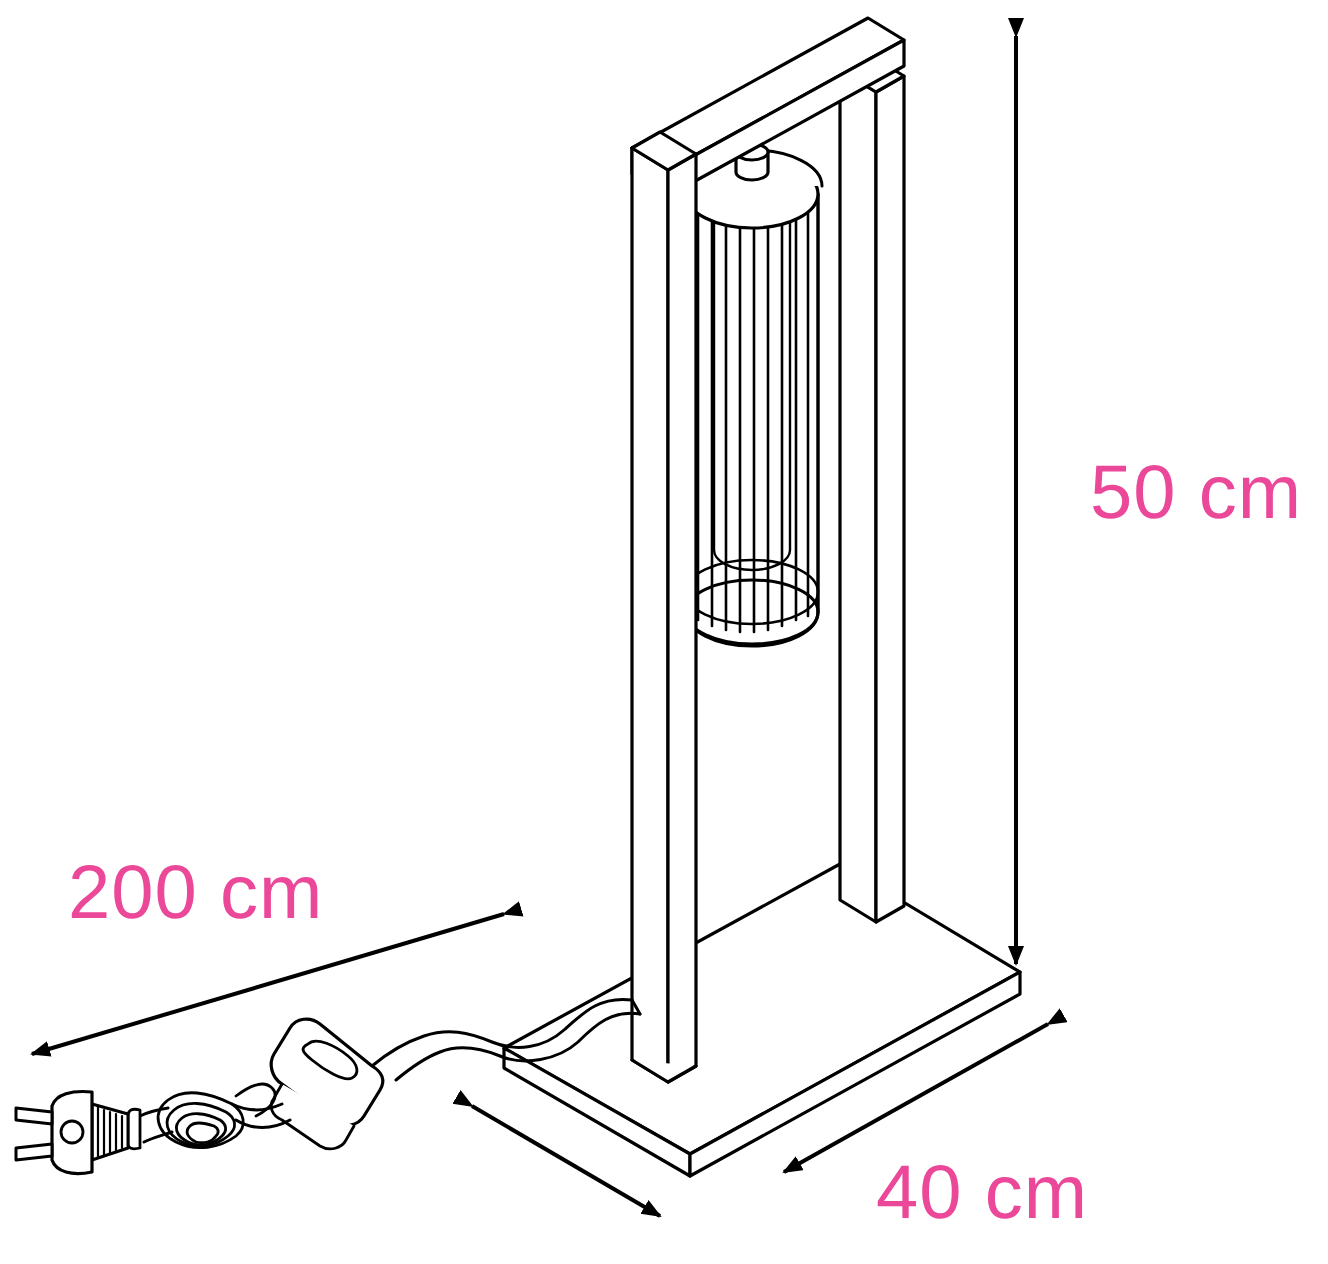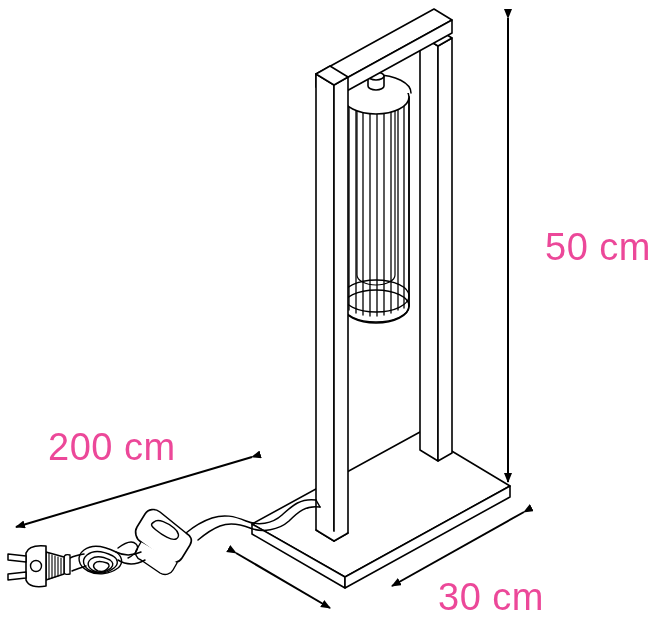--- a/index.html
+++ b/index.html
@@ -3,21 +3,21 @@
 <meta charset="utf-8">
 <style>
   html,body{margin:0;padding:0;background:#ffffff;}
   body{width:664px;height:632px;overflow:hidden;
        font-family:"Liberation Sans","DejaVu Sans",sans-serif;}
   #stage{position:relative;width:664px;height:632px;background:#ffffff;}
   #stage svg{position:absolute;left:0;top:0;}
   .dim-label{position:absolute;font-size:38px;font-weight:400;color:#ec4899;
              white-space:nowrap;letter-spacing:0.5px;line-height:1;}
   #label-height{left:545px;top:228px;}
-  #label-cord{left:48px;top:428px;}
+  #label-cord{left:34px;top:428px;}
   #label-depth{left:178px;top:578px;}
   #label-width{left:438px;top:578px;}
 </style>
 </head>
 <body>
 
 <div id="stage">
 
   <svg width="664" height="632" viewBox="0 0 664 632">
 
@@ -193,15 +193,15 @@
       </g>
     </g>
 
   </svg>
 
   <div class="dim-label" id="label-height">50 cm</div>
 
   <div class="dim-label" id="label-cord">200 cm</div>
 
 
-  <div class="dim-label" id="label-width">30 cm</div>
+  <div class="dim-label" id="label-width">40 cm</div>
 
 </div>
 
 </body></html>

